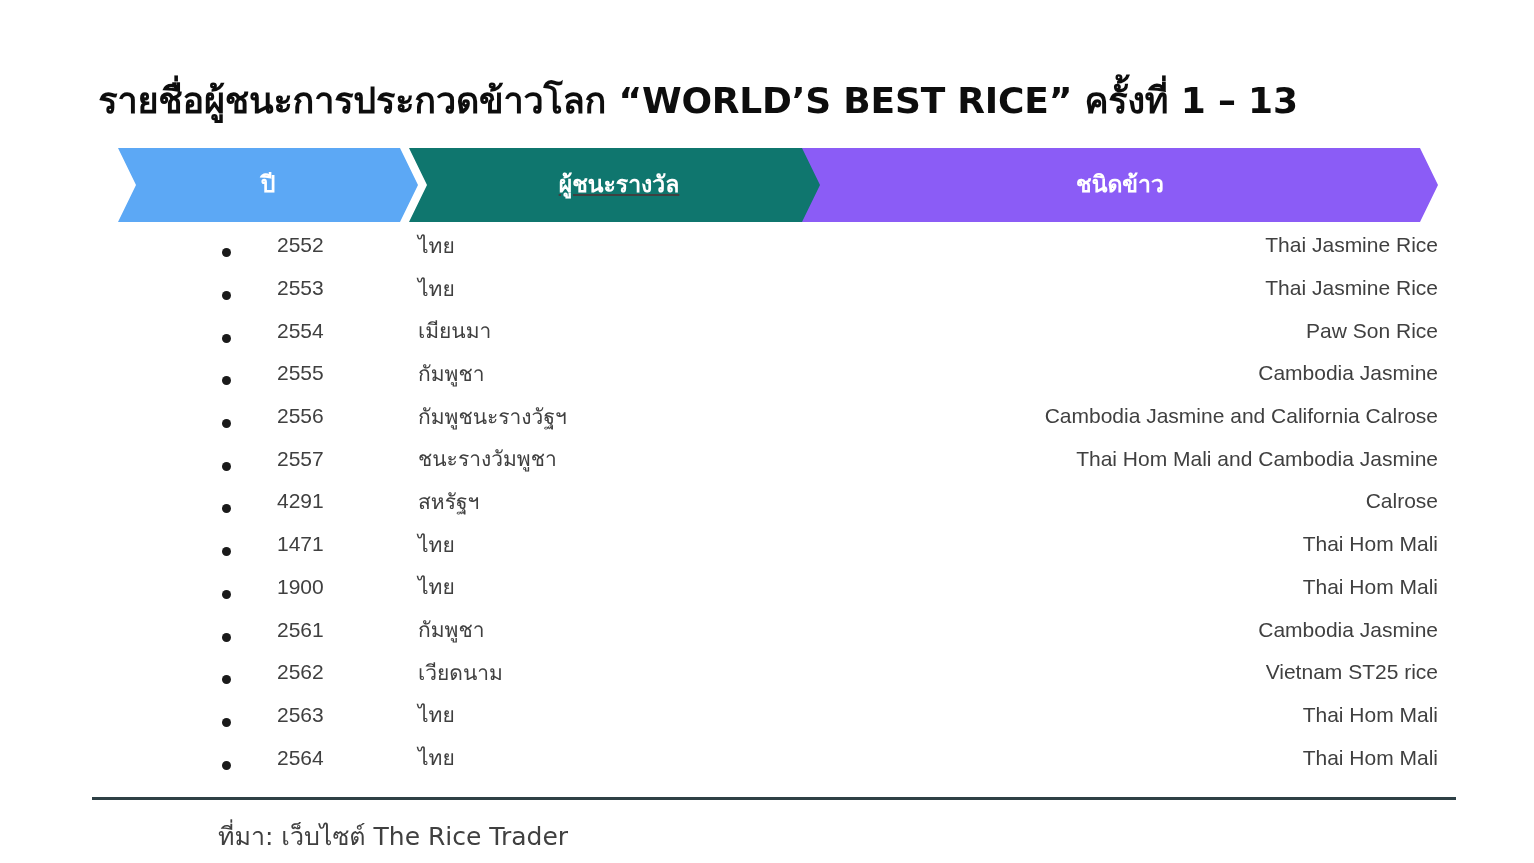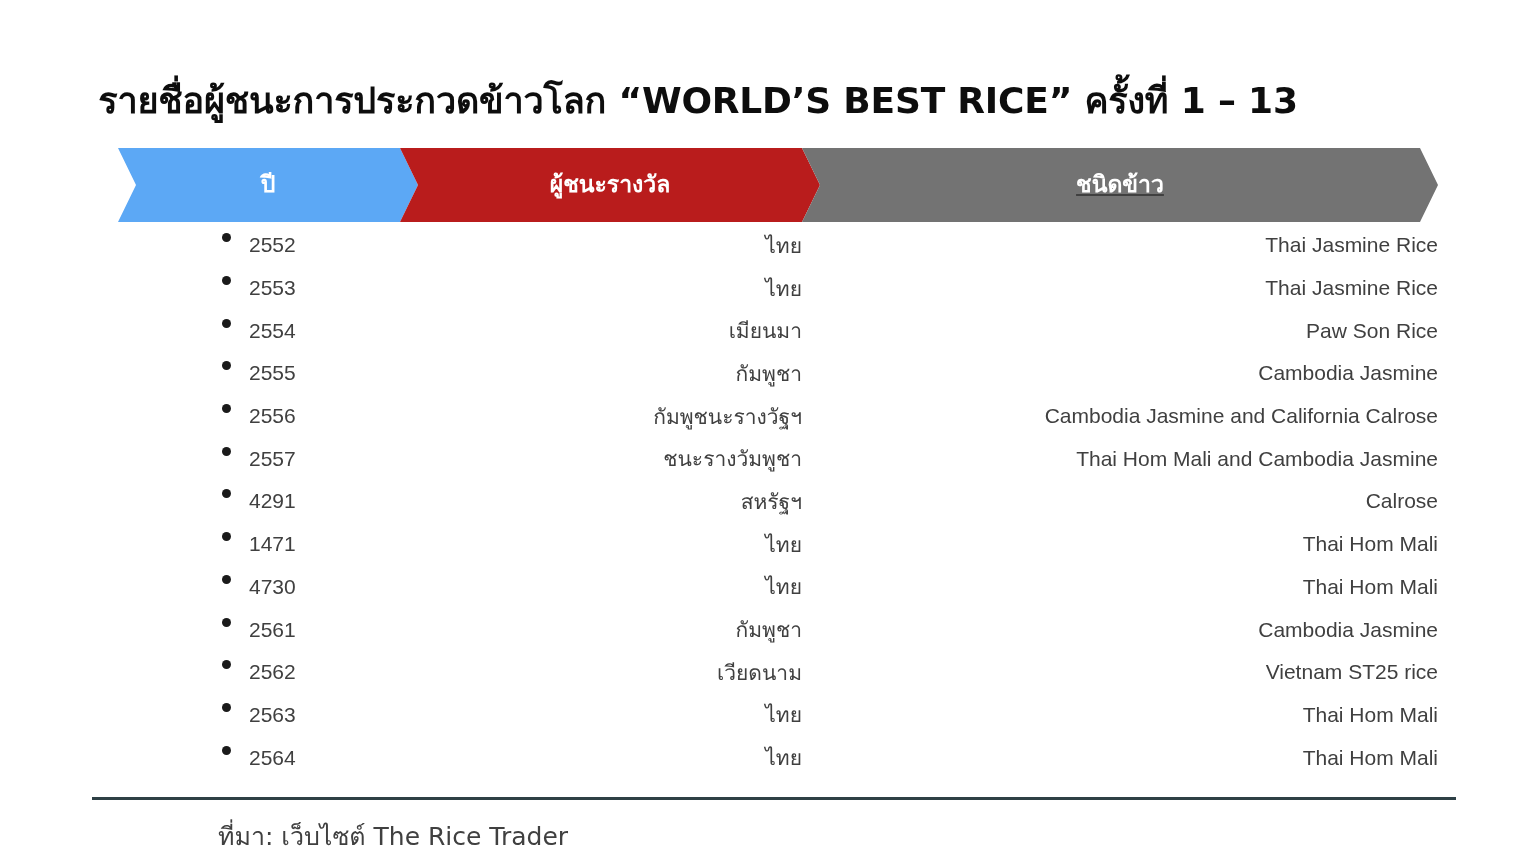--- a/index.html
+++ b/index.html
@@ -63,69 +63,70 @@
     line-height: 1;
     padding-bottom: 2px;
   }
   .chev-1 {
     left: 0;
     width: 300px;
     background: #5ca8f5;
     clip-path: polygon(0 0, 282px 0, 300px 50%, 282px 100%, 0 100%, 18px 50%);
   }
   .chev-2 {
-    left: 282px;
+    left: 291px;
     width: 420px;
-    background: #b91c1c;
+    background: #0f766e;
     clip-path: polygon(0 0, 402px 0, 420px 50%, 402px 100%, 0 100%, 18px 50%);
+    text-decoration: underline;
   }
   .chev-3 {
     left: 684px;
     width: 636px;
-    background: #737373;
+    background: #8b5cf6;
     clip-path: polygon(0 0, 618px 0, 636px 50%, 618px 100%, 0 100%, 18px 50%);
-    text-decoration: underline;
   }
 
   
   .table-body {
     position: absolute;
     top: 224px;
     left: 118px;
     width: 1320px;
   }
   .row {
     display: flex;
     align-items: center;
     height: 42.7px;
   }
   .cell-year {
     width: 300px;
     display: flex;
-    align-items: flex-start;
+    align-items: flex-end;
     justify-content: flex-start;
     padding-left: 104px;
     box-sizing: border-box;
+    gap: 28px;
   }
   .bullet {
     width: 9px;
     height: 9px;
     border-radius: 50%;
     background: #1a1a1a;
     flex: 0 0 auto;
     margin-right: 18px;
   }
   .year-text {
     font-size: 21px;
     color: #404040;
     font-family: "Liberation Sans", "DejaVu Sans", sans-serif;
   }
   .cell-winner {
     width: 384px;
-    text-align: right;
+    text-align: left;
     font-size: 21px;
     color: #404040;
     font-family: Liberation Sans, sans-serif;
   }
   .cell-rice {
     width: 636px;
     text-align: right;
     font-size: 21px;
     color: #404040;
     font-family: "Liberation Sans", "DejaVu Sans", sans-serif;
@@ -230,21 +231,21 @@
         <div class="cell-year">
           <span class="bullet"></span>
           <span class="year-text">1471</span>
         </div>
         <div class="cell-winner">ไทย</div>
         <div class="cell-rice">Thai Hom Mali</div>
       </div>
       <div class="row">
         <div class="cell-year">
           <span class="bullet"></span>
-          <span class="year-text">4730</span>
+          <span class="year-text">1900</span>
         </div>
         <div class="cell-winner">ไทย</div>
         <div class="cell-rice">Thai Hom Mali</div>
       </div>
       <div class="row">
         <div class="cell-year">
           <span class="bullet"></span>
           <span class="year-text">2561</span>
         </div>
         <div class="cell-winner">กัมพูชา</div>

